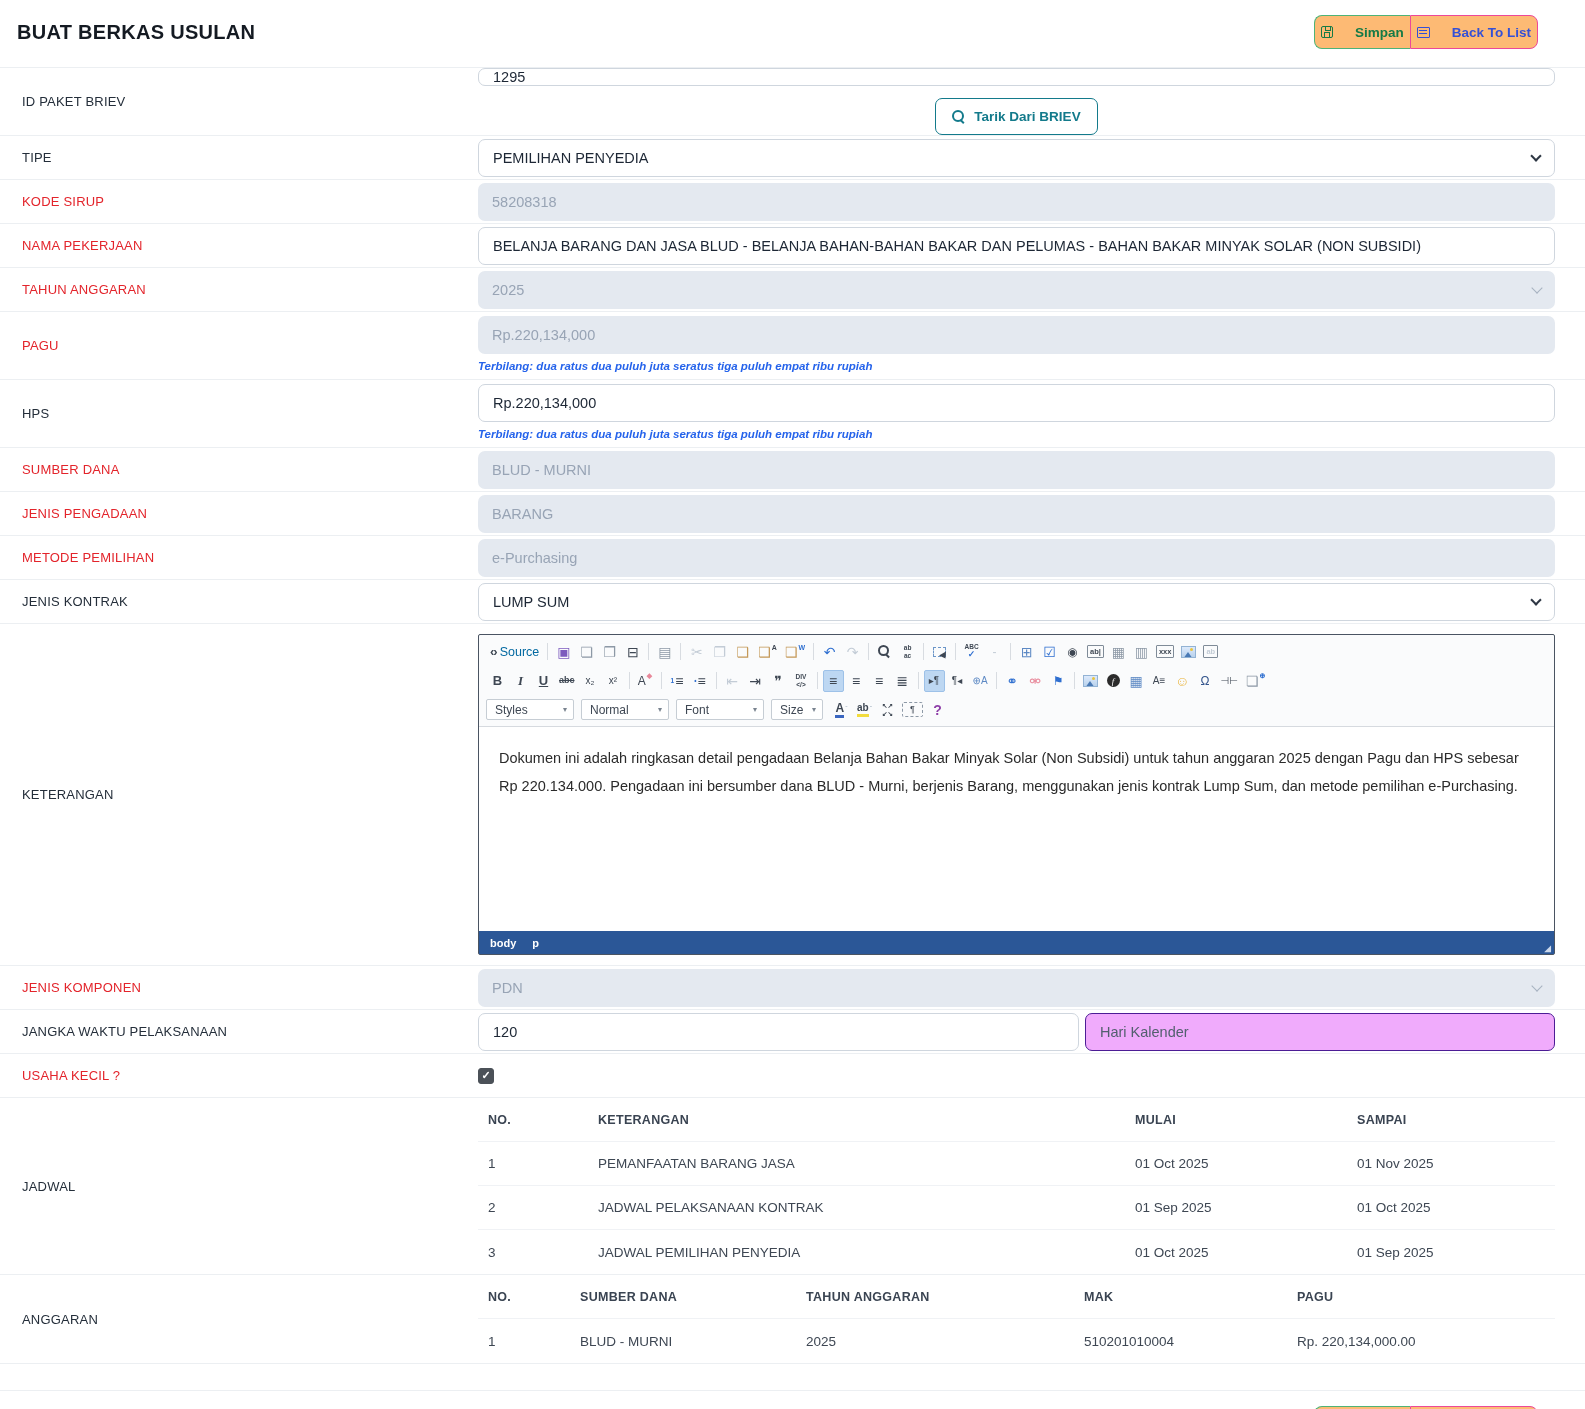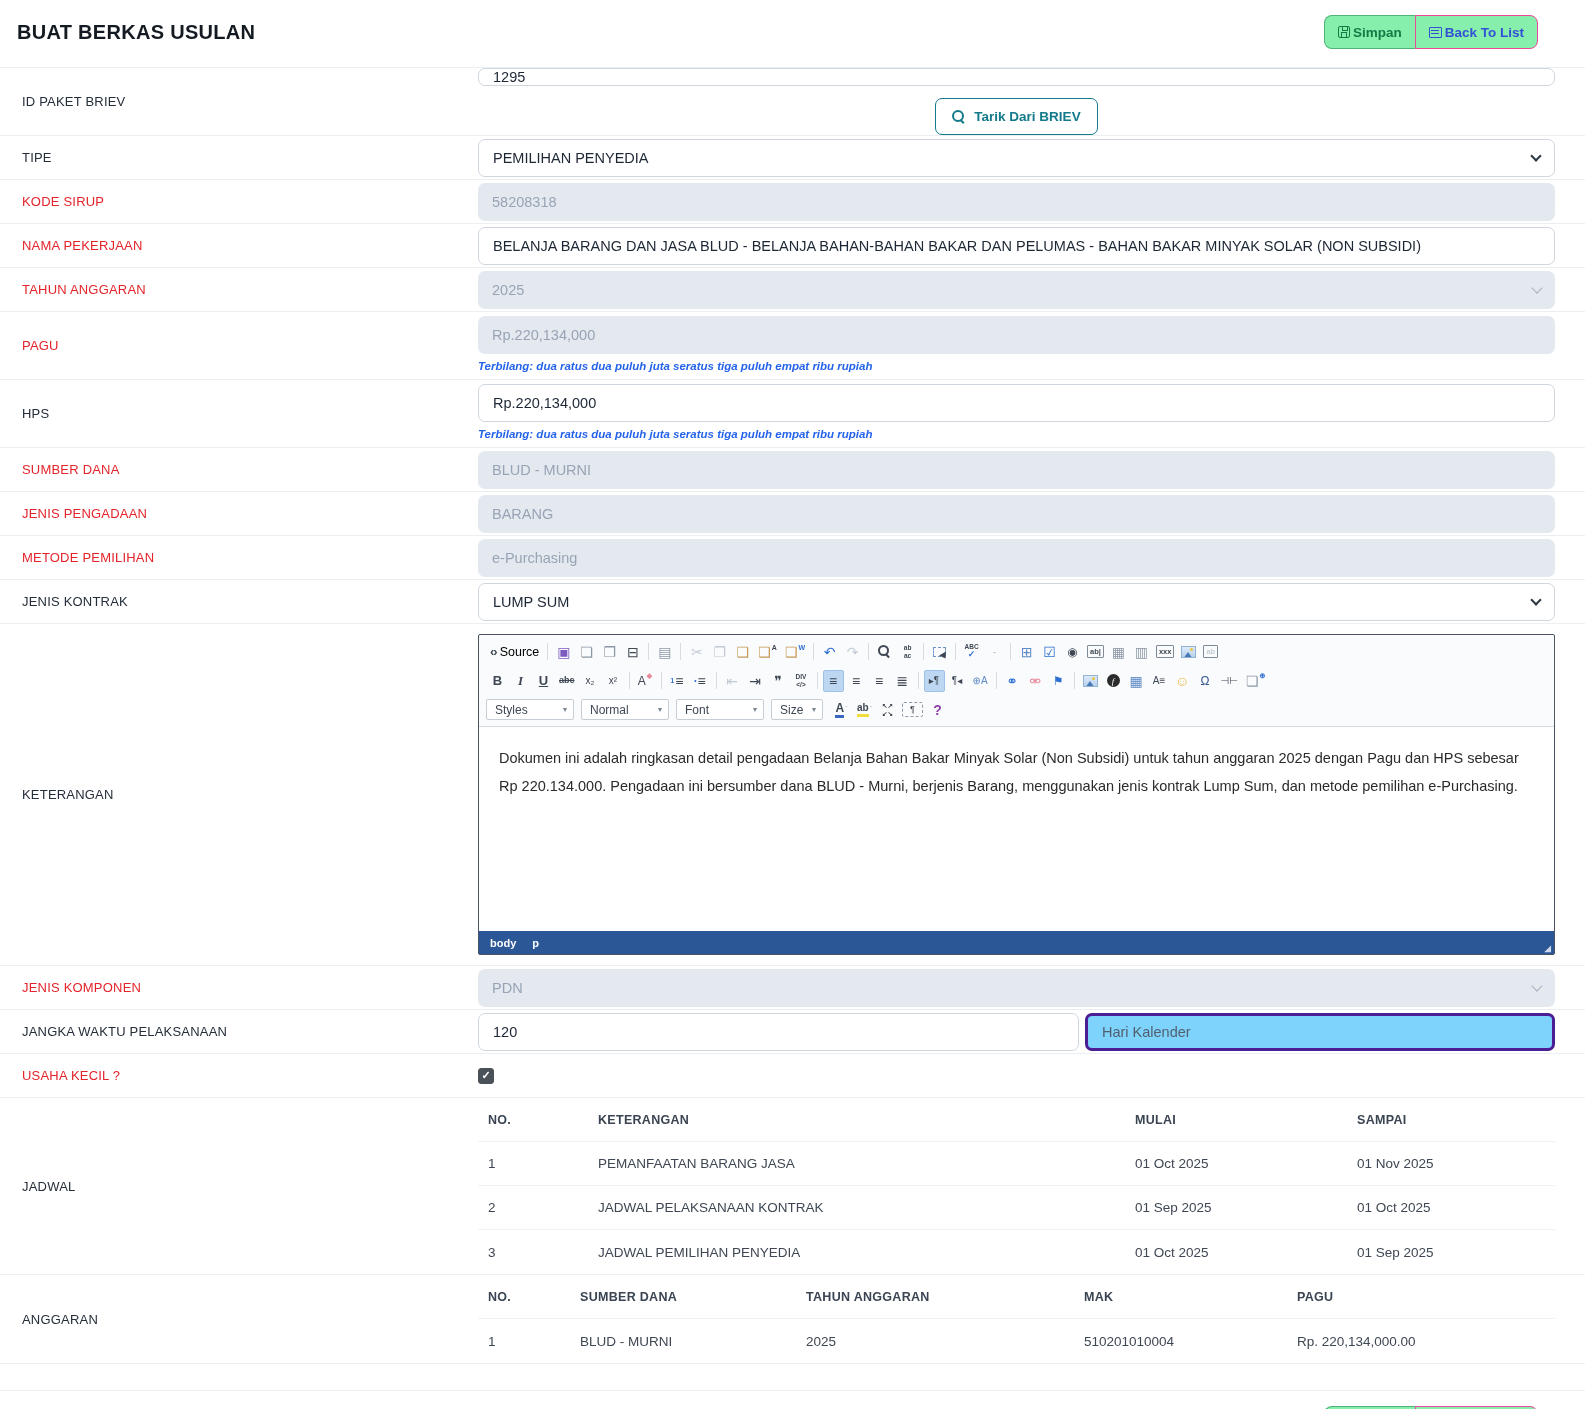--- a/index.html
+++ b/index.html
@@ -5,22 +5,22 @@
   * { box-sizing: border-box; }
   html,body { margin:0; padding:0; background:#fff; }
   body { width:1585px; font-family:"Liberation Sans", sans-serif; color:#1d2735; }
 
   
   .page-header { display:flex; justify-content:space-between; align-items:center;
     padding:15px 47px 18px 17px; border-bottom:1px solid #eceff2; }
   .page-header h1 { margin:0; font-size:20px; font-weight:700; color:#141a22; letter-spacing:.3px; }
 
   .btn-group { display:flex; }
-  .btn { display:inline-flex; align-items:center; gap:3px; height:34px; padding:0 13px;
-    background:#86efac; font-weight:700; font-size:13.5px; font-family:inherit; cursor:pointer; }
+  .btn { display:inline-flex; align-items:center; gap:22px; height:34px; padding:0 6px;
+    background:#fdba74; font-weight:700; font-size:13.5px; font-family:inherit; cursor:pointer; }
   .btn-green { color:#157a46; border:1px solid #4eb377; border-radius:8px 0 0 8px; border-right:none; }
   .btn-blue  { color:#3450d6; border:1px solid #ec4899; border-radius:0 8px 8px 0; }
   .btn-teal  { color:#137a8b; border:1.5px solid #137a8b; border-radius:7px; height:37px;
     padding:0 16px; font-weight:700; font-size:13.5px; background:#fff; display:inline-flex;
     align-items:center; gap:8px; cursor:pointer; font-family:inherit; white-space:nowrap; }
 
   
   .ic-floppy { width:12px; height:12px; border:1.5px solid currentColor; border-radius:2px; position:relative; display:inline-block; }
   .ic-floppy::before { content:""; position:absolute; left:2px; right:2px; bottom:0; height:4px; border:1px solid currentColor; border-bottom:none; }
   .ic-floppy::after  { content:""; position:absolute; left:3px; top:0;  width:4px; height:3px; border:1px solid currentColor; border-top:none; }
@@ -46,22 +46,22 @@
     transform:rotate(45deg); margin-left:auto; margin-top:-4px; flex:none; }
   .chev.light { border-color:#a7b2c0; border-right-width:1.5px; border-bottom-width:1.5px; }
 
   .note { margin-top:6px; font-size:11.5px; font-style:italic; font-weight:600; color:#2563eb; }
 
   .idwrap { display:flex; width:100%; gap:12px; align-items:center;flex-direction:column; }
   .idwrap input { flex:0 0 67.5%; }
 
   .jangkawrap { display:flex; width:100%; gap:6px; align-items:center; }
   .jangkawrap input { flex:0 0 55.8%; }
-  .unit { flex:1; border:3px solid #4c1d95; border-radius:7px; height:38px; display:flex;
-    align-items:center; padding:0 14px; color:#525f6e; font-size:14.5px; background:#7dd3fc; }
+  .unit { flex:1; border:1px solid #4c1d95; border-radius:7px; height:38px; display:flex;
+    align-items:center; padding:0 14px; color:#525f6e; font-size:14.5px; background:#f0abfc; }
 
   .cbx { width:16px; height:16px; border:1px solid #9aa5b1; border-radius:3px; background:#fff;
     display:inline-flex; align-items:center; justify-content:center; cursor:pointer; }
   .cbx.on { background:#4b5158; border-color:#4b5158; }
   .cbx.on::after { content:"✓"; color:#fff; font-size:11px; font-weight:700; }
 
   
   .tbl { width:100%; }
   .trow { display:flex; align-items:center; height:44px; border-bottom:1px solid #f0f2f5; }
   .tbl .trow:last-child { border-bottom:none; }
@@ -79,21 +79,21 @@
     justify-content:center; border-radius:2px; border:1px solid transparent; cursor:pointer; white-space:nowrap; flex:none; }
   .tb-btn.active { background:#bdd7f2; border-color:#9dc1e8; }
   .tb-btn.boxed { border:1px solid #7f8b98; height:13px; min-width:0; padding:0 2px; border-radius:1px; margin:0 3px; }
   .tb-btn.boxed .tb-g { font-size:7.5px; font-weight:700; }
   .tb-btn.boxdash { border:1px dashed #8d99a6; height:15px; padding:0 3px; margin:0 3px; }
   .tb-btn.boxdash .tb-g { font-size:9px; }
   .tb-g { font-size:12px; color:#3e4753; line-height:1; }
   .tb-g.big { font-size:14px; }
   .tb-g.sm { font-size:10px; }
   .tb-g.srcg { font-weight:700; letter-spacing:-1px; font-size:13px; }
-  .tb-label { font-size:12.5px; color:#000000; margin-left:3px; }
+  .tb-label { font-size:12.5px; color:#0369a1; margin-left:3px; }
   .c-purple { color:#7d5bbe !important; } .c-blue { color:#2f6fd0 !important; }
   .c-lblue { color:#5d89c4 !important; } .c-tan { color:#c59a5a !important; }
   .c-gray { color:#8d99a6 !important; } .c-dark { color:#3e4753 !important; }
   .c-pink { color:#e8889a !important; } .c-yellow { color:#e9b339 !important; }
   .c-navy { color:#33548c !important; } .c-purple2 { color:#8e3fa8 !important; }
   .dis { color:#c3ccd6 !important; }
   .fb { font-weight:800; font-size:13px; } .fi { font-style:italic; font-family:"Liberation Serif",serif; font-weight:700; font-size:13px; }
   .fu { text-decoration:underline; font-weight:700; font-size:13px; } .fs { text-decoration:line-through; font-size:9px; font-weight:700; }
   .qb { font-weight:800; font-size:14px; }
   .underblue { font-weight:700; border-bottom:3px solid #3a66c0; padding-bottom:1px; }

